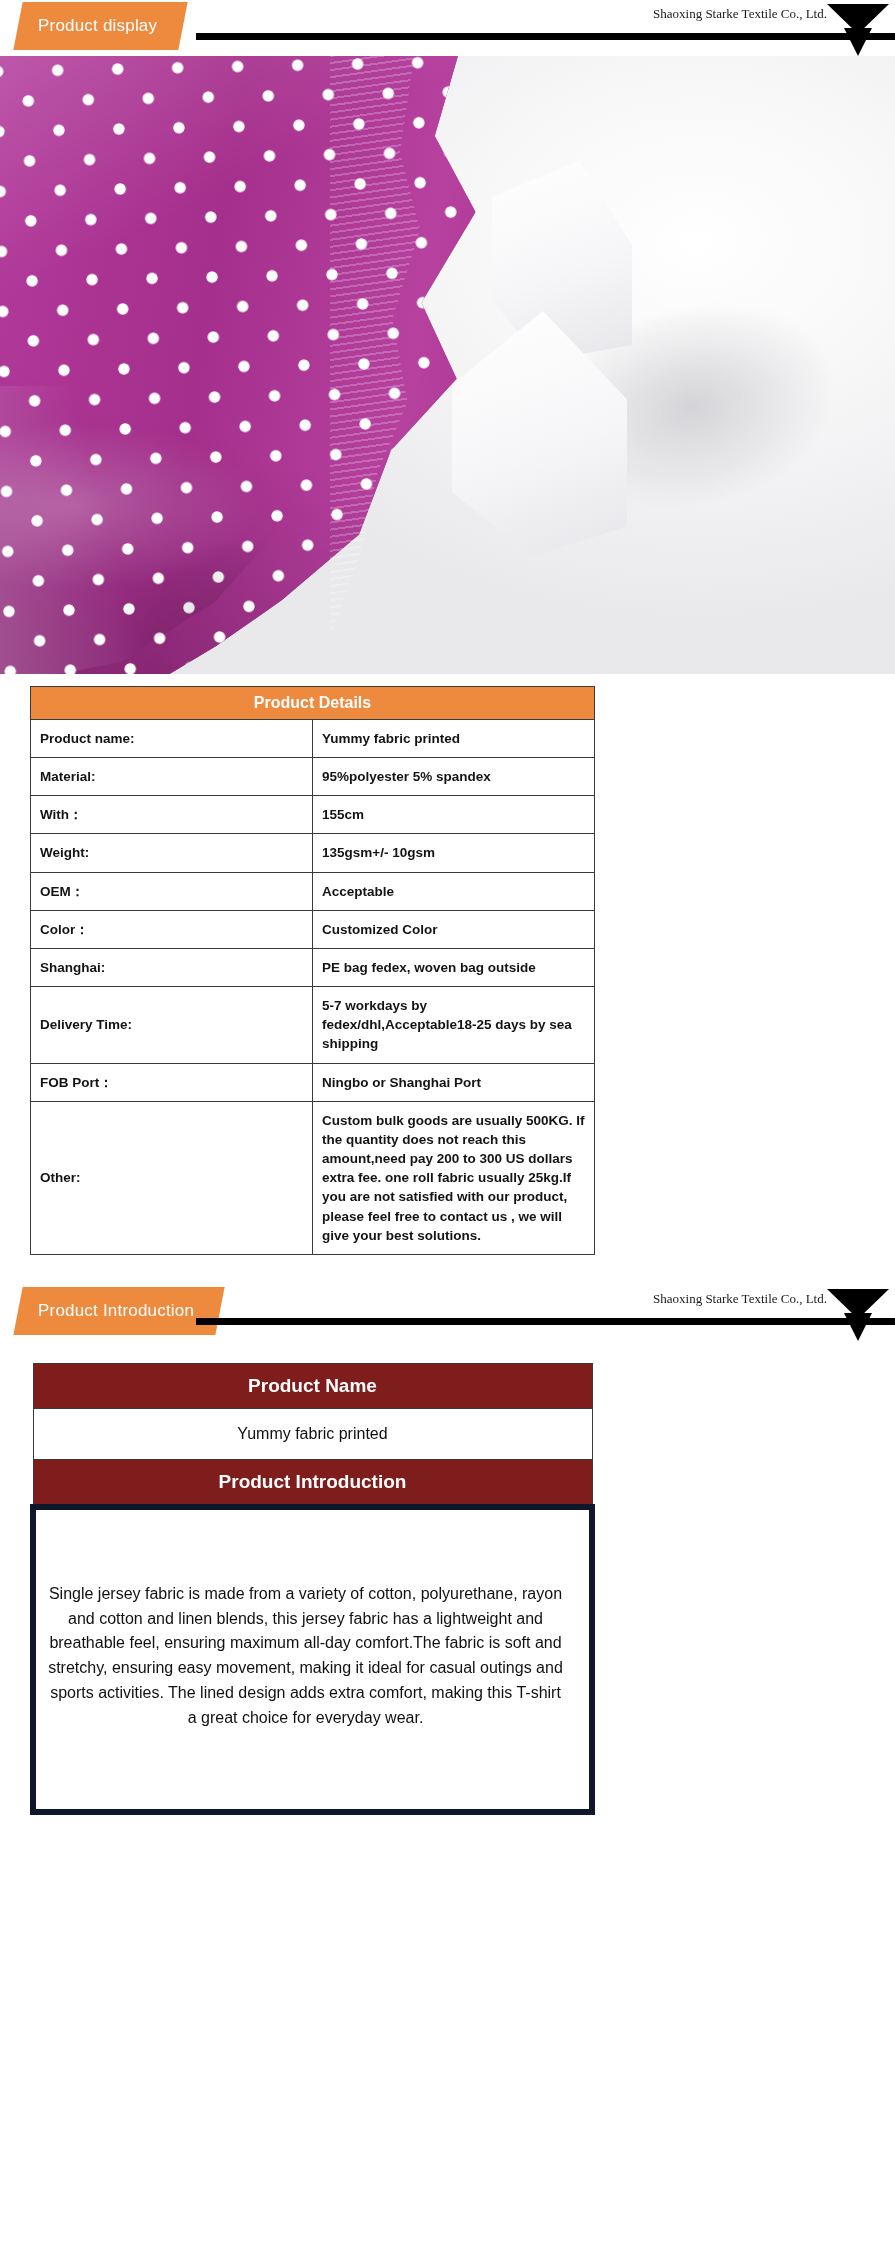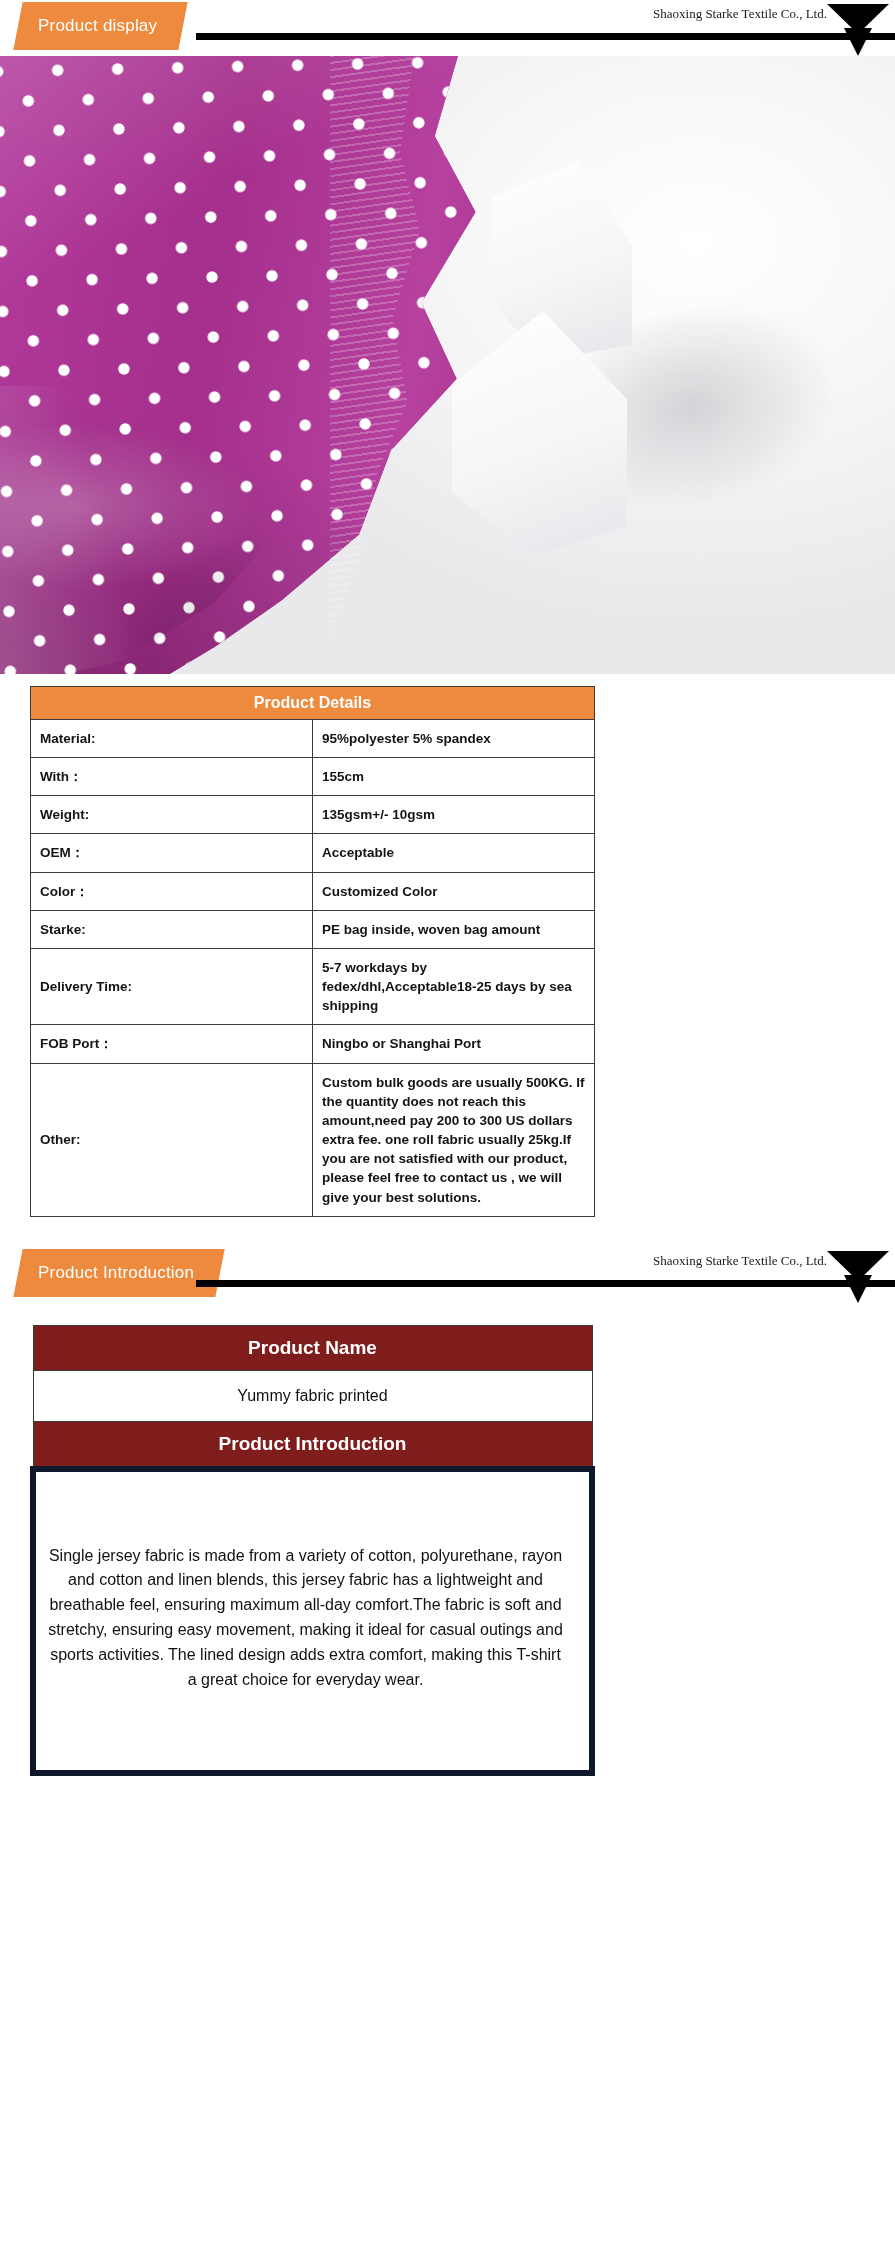--- a/index.html
+++ b/index.html
@@ -261,42 +261,46 @@
 
 <div class="table-wrap">
   <table class="detail">
     <thead>
       <tr>
         <th colspan="2">Product Details</th>
       </tr>
     </thead>
     <tbody>
       <tr>
+        <td class="key">Product name:</td>
+        <td class="val">Yummy fabric printed</td>
+      </tr>
+      <tr>
         <td class="key">Material:</td>
         <td class="val">95%polyester 5% spandex</td>
       </tr>
       <tr>
         <td class="key">With：</td>
         <td class="val">155cm</td>
       </tr>
       <tr>
         <td class="key">Weight:</td>
         <td class="val">135gsm+/- 10gsm</td>
       </tr>
       <tr>
         <td class="key">OEM：</td>
         <td class="val">Acceptable</td>
       </tr>
       <tr>
         <td class="key">Color：</td>
         <td class="val">Customized Color</td>
       </tr>
       <tr>
-        <td class="key">Starke:</td>
-        <td class="val">PE bag inside, woven bag amount</td>
+        <td class="key">Shanghai:</td>
+        <td class="val">PE bag fedex, woven bag outside</td>
       </tr>
       <tr>
         <td class="key">Delivery Time:</td>
         <td class="val">5-7 workdays by fedex/dhl,Acceptable18-25 days by sea shipping</td>
       </tr>
       <tr>
         <td class="key">FOB Port：</td>
         <td class="val">Ningbo or Shanghai Port</td>
       </tr>
       <tr>

